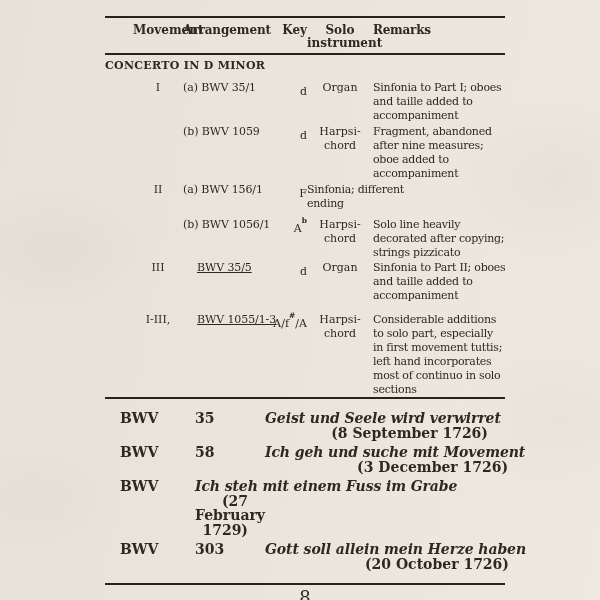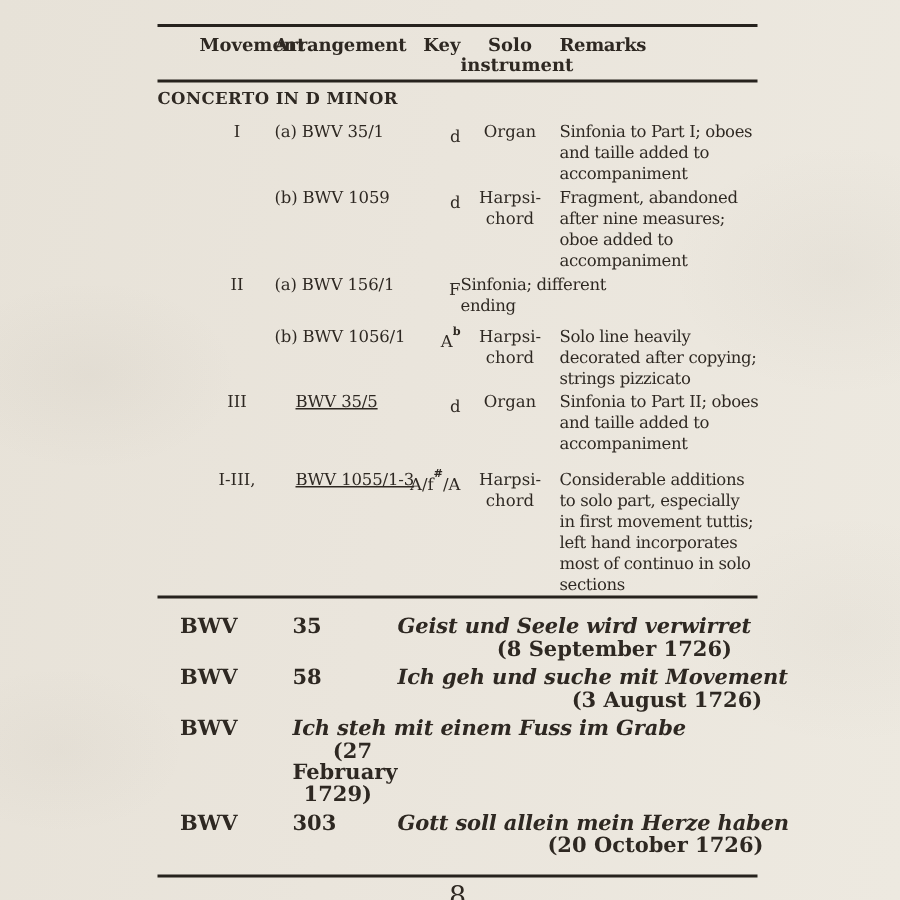--- a/index.html
+++ b/index.html
@@ -144,21 +144,21 @@
         <div class="wtitle">Geist und Seele wird verwirret</div>
         <div class="wdate">(8 September 1726)</div>
       </div>
     </div>
 
     <div class="work">
       <div>BWV</div>
       <div>58</div>
       <div>
         <div class="wtitle">Ich geh und suche mit Movement</div>
-        <div class="wdate">(3 August 1726)</div>
+        <div class="wdate">(3 December 1726)</div>
       </div>
     </div>
 
     <div class="work">
       <div>BWV</div>
       <div>
         <div class="wtitle">Ich steh mit einem Fuss im Grabe</div>
         <div class="wdate">(27 February 1729)</div>
       </div>
     </div>

